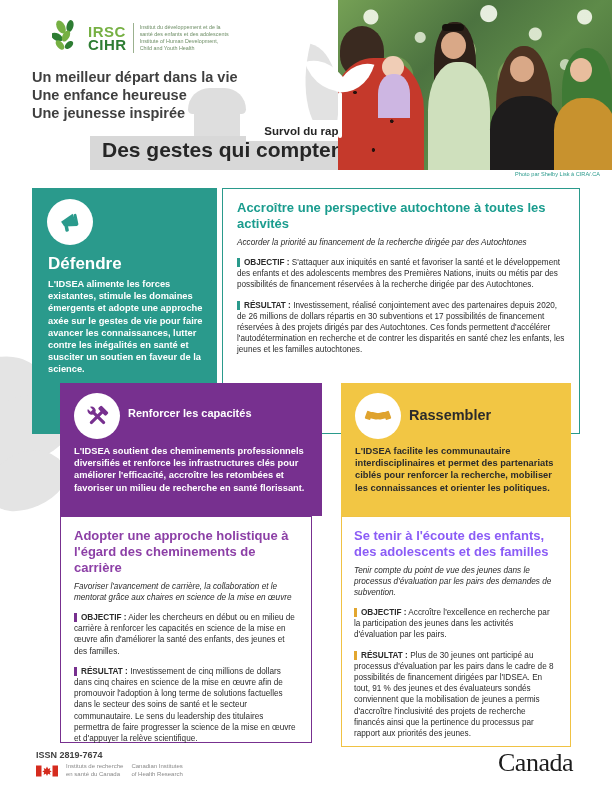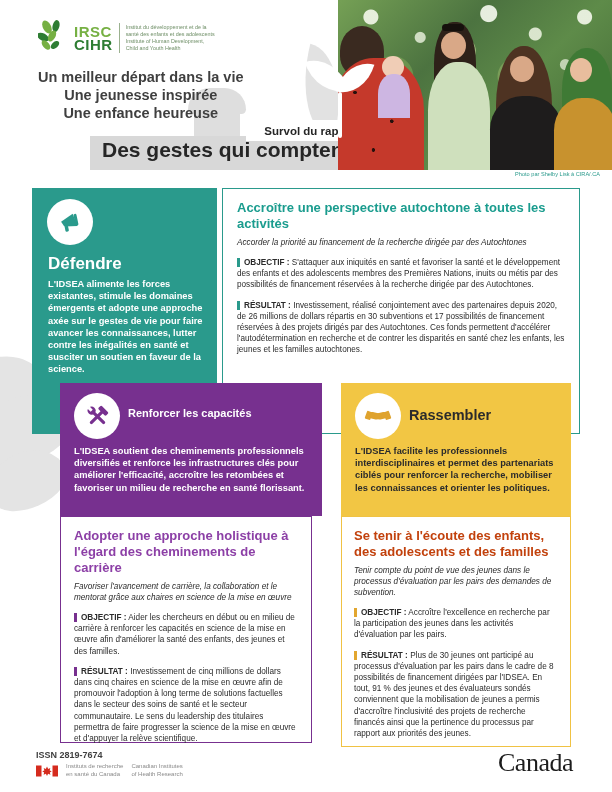--- a/index.html
+++ b/index.html
@@ -71,21 +71,21 @@
     <div class="acorn-cap"></div>
     <div class="acorn-body"></div>
   </div>
   <div class="shape leaf" style="left:299px;top:48px;width:46px;height:88px;transform:rotate(14deg);"></div>
   <div class="shape" style="left:-34px;top:352px;transform:rotate(-24deg);">
     <div class="oakleaf" style="width:96px;height:64px;"></div>
     <div class="oakleaf" style="width:110px;height:66px;margin-top:-18px;"></div>
     <div class="oakleaf" style="width:80px;height:56px;margin-top:-14px;"></div>
   </div>
 
-  <div class="abs logo-row" style="left:38px;top:20px;justify-content:center;">
+  <div class="abs logo-row" style="left:52px;top:20px;justify-content:center;">
     <span>
       <svg width="30" height="32" viewBox="0 0 30 32">
         <ellipse cx="9" cy="7" rx="4" ry="7" fill="#76b043" transform="rotate(-28 9 7)"></ellipse>
         <ellipse cx="18" cy="6" rx="3.4" ry="6" fill="#2e7d33" transform="rotate(14 18 6)"></ellipse>
         <ellipse cx="5" cy="17" rx="3.6" ry="6.4" fill="#2e7d33" transform="rotate(-62 5 17)"></ellipse>
         <ellipse cx="14" cy="16" rx="3.4" ry="6" fill="#76b043" transform="rotate(30 14 16)"></ellipse>
         <ellipse cx="8" cy="25" rx="3.2" ry="5.6" fill="#76b043" transform="rotate(-40 8 25)"></ellipse>
         <ellipse cx="17" cy="25" rx="3" ry="5" fill="#2e7d33" transform="rotate(48 17 25)"></ellipse>
       </svg>
     </span>
@@ -95,24 +95,24 @@
     </span>
     <span class="logo-divider"></span>
     <span class="logo-lines">
       <span style="display:block;">Institut du développement et de la</span>
       <span style="display:block;">santé des enfants et des adolescents</span>
       <span style="display:block;">Institute of Human Development,</span>
       <span style="display:block;">Child and Youth Health</span>
     </span>
   </div>
 
-  <div class="abs tagline" style="left:38px;top:68px;text-align:center;">
+  <div class="abs tagline" style="left:32px;top:68px;">
     <div>Un meilleur départ dans la vie</div>
+    <div>Une enfance heureuse</div>
     <div>Une jeunesse inspirée</div>
-    <div>Une enfance heureuse</div>
   </div>
 
   <div class="abs gray-band"></div>
   <div class="abs report-label">Survol du rapport 2025</div>
   <div class="abs report-title">Des gestes qui comptent</div>
 
   <div class="abs photo">
     <div class="fig" style="left:2px;top:26px;width:44px;height:50px;background:#3a2a20;border-radius:50% 50% 40% 40%;"></div>
     <div class="fig" style="left:-6px;top:58px;width:92px;height:115px;background:
         radial-gradient(circle at 25% 30%, #27100c 0 1.6px, transparent 2px),
@@ -188,38 +188,38 @@
     <div class="circle" style="left:14px;top:10px;">
       <svg width="28" height="28" viewBox="0 0 24 24" fill="#dfa32e">
         <rect x="1.5" y="8" width="5" height="7" rx="1" transform="rotate(20 4 11.5)"></rect>
         <rect x="17.5" y="8" width="5" height="7" rx="1" transform="rotate(-20 20 11.5)"></rect>
         <rect x="4.5" y="9" width="8.5" height="5.6" rx="2.4" transform="rotate(14 8.75 11.8)"></rect>
         <rect x="11" y="9" width="8.5" height="5.6" rx="2.4" transform="rotate(-14 15.25 11.8)"></rect>
         <rect x="8.8" y="9.6" width="6.4" height="5" rx="2.2"></rect>
       </svg>
     </div>
     <div class="pillar-title" style="position:absolute;left:68px;top:24px;font-size:14.5px;">Rassembler</div>
-    <div class="pillar-body" style="position:absolute;left:14px;top:62px;width:202px;">L'IDSEA facilite les professionnels interdisciplinaires et permet des partenariats ciblés pour renforcer la recherche, mobiliser les connaissances et orienter les politiques.</div>
+    <div class="pillar-body" style="position:absolute;left:14px;top:62px;width:202px;">L'IDSEA facilite les communautaire interdisciplinaires et permet des partenariats ciblés pour renforcer la recherche, mobiliser les connaissances et orienter les politiques.</div>
   </div>
 
   <div class="card" style="left:60px;top:516px;width:252px;height:227px;border:1.5px solid #77308f;padding:11px 13px;z-index:2;">
     <p class="card-title" style="color:#8c3fa6;">Adopter une approche holistique à l'égard des cheminements de carrière</p>
     <p class="card-sub">Favoriser l'avancement de carrière, la collaboration et le mentorat grâce aux chaires en science de la mise en œuvre</p>
     <p class="para">
       <span class="kicker" style="border-color:#77308f;">OBJECTIF :</span>
       <span>Aider les chercheurs en début ou en milieu de carrière à renforcer les capacités en science de la mise en œuvre afin d'améliorer la santé des enfants, des jeunes et des familles.</span>
     </p>
     <p class="para">
       <span class="kicker" style="border-color:#77308f;">RÉSULTAT :</span>
       <span>Investissement de cinq millions de dollars dans cinq chaires en science de la mise en œuvre afin de promouvoir l'adoption à long terme de solutions factuelles dans le secteur des soins de santé et le secteur communautaire. Le sens du leadership des titulaires permettra de faire progresser la science de la mise en œuvre et d'appuyer la relève scientifique.</span>
     </p>
   </div>
 
   <div class="card" style="left:341px;top:516px;width:230px;height:231px;border:1.5px solid #f0c243;padding:11px 12px;z-index:2;">
-    <p class="card-title" style="color:#c2410c;">Se tenir à l'écoute des enfants, des adolescents et des familles</p>
+    <p class="card-title" style="color:#8b5cf6;">Se tenir à l'écoute des enfants, des adolescents et des familles</p>
     <p class="card-sub">Tenir compte du point de vue des jeunes dans le processus d'évaluation par les pairs des demandes de subvention.</p>
     <p class="para">
       <span class="kicker" style="border-color:#e2a62f;">OBJECTIF :</span>
       <span>Accroître l'excellence en recherche par la participation des jeunes dans les activités d'évaluation par les pairs.</span>
     </p>
     <p class="para">
       <span class="kicker" style="border-color:#e2a62f;">RÉSULTAT :</span>
       <span>Plus de 30 jeunes ont participé au processus d'évaluation par les pairs dans le cadre de 8 possibilités de financement dirigées par l'IDSEA. En tout, 91 % des jeunes et des évaluateurs sondés conviennent que la mobilisation de jeunes a permis d'accroître l'inclusivité des projets de recherche financés ainsi que la pertinence du processus par rapport aux priorités des jeunes.</span>
     </p>
   </div>

